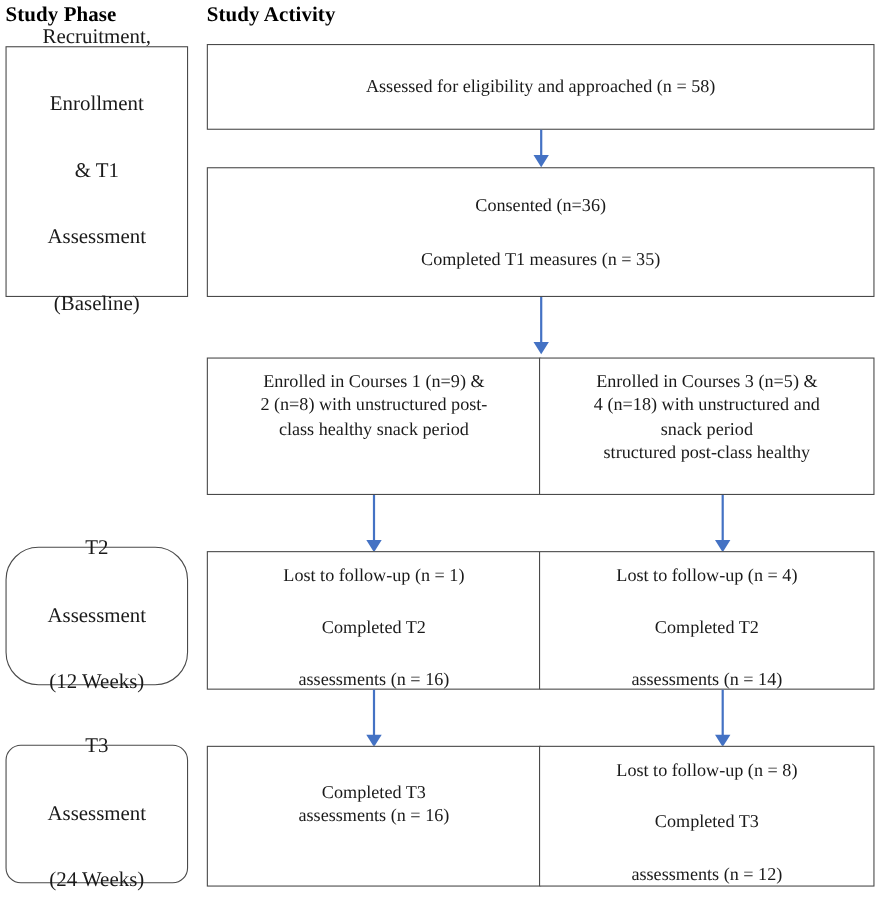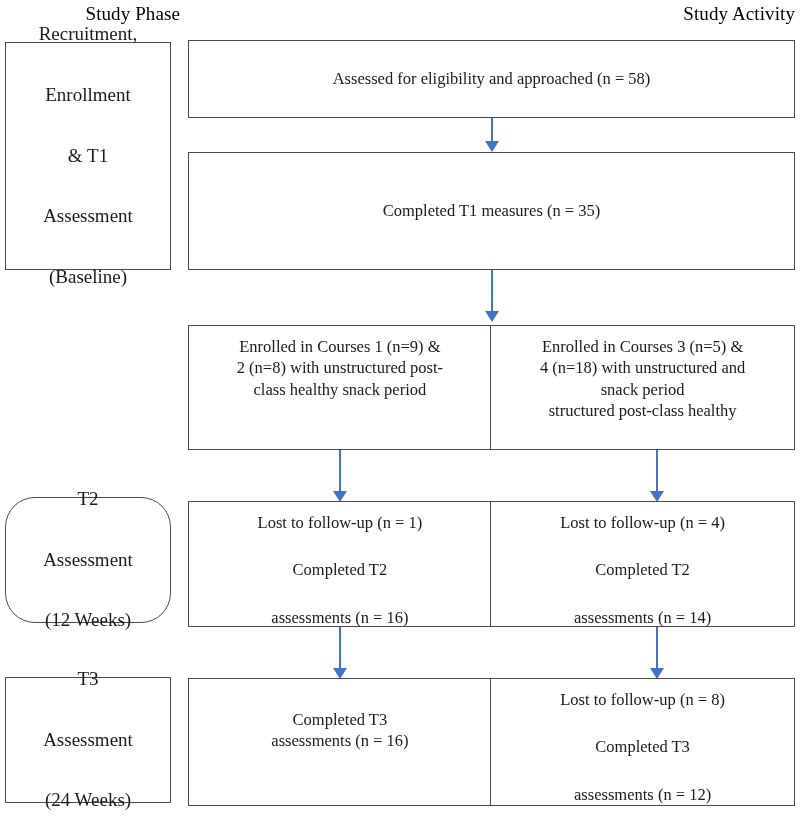--- a/index.html
+++ b/index.html
@@ -16,24 +16,24 @@
     overflow: hidden;
   }
   .canvas {
     position: absolute;
     inset: 0;
   }
   
   .col-header {
     position: absolute;
     font-family: "Liberation Serif", "DejaVu Serif", serif;
-    font-weight: normal;
+    font-weight: bold;
     font-size: 19px;
     color: #000;
-    text-align: right;
+    text-align: left;
     letter-spacing: 0.1px;
     white-space: nowrap;
   }
   #hdr-phase { left: 5px; top: 3px; width: 175px; }
   #hdr-activity { left: 188px; top: 3px; width: 607px; }
 
   
   .box {
     position: absolute;
     border: 1.6px solid #4a4a4a;
@@ -123,36 +123,37 @@
     <span class="line">(Baseline)</span>
   </div>
 
 
   <div class="box phase-box" style="left:5px; top:497px; width:166px; height:126px;border-radius:30px;">
     <span class="line">T2</span>
     <span class="line">Assessment</span>
     <span class="line">(12 Weeks)</span>
   </div>
 
-  <div class="box phase-box" style="left:5px; top:677px; width:166px; height:126px;">
+  <div class="box phase-box" style="left:5px; top:677px; width:166px; height:126px;border-radius:14px;">
     <span class="line">T3</span>
     <span class="line">Assessment</span>
     <span class="line">(24 Weeks)</span>
   </div>
 
   <div class="box activity-box" style="left:188px; top:40px; width:607px; height:78px;">
     <span class="line">Assessed for eligibility and approached (n = 58)</span>
   </div>
 
   <div class="arrow" style="left:483px; top:118px; height:34px;">
     <div class="shaft" style="height:24px;"></div>
     <div class="head" style="top:23px;"></div>
   </div>
 
   <div class="box activity-box two-para" style="left:188px; top:152px; width:607px; height:118px;">
+    <span class="line">Consented (n=36)</span>
     <span class="line">Completed T1 measures (n = 35)</span>
   </div>
 
   <div class="arrow" style="left:483px; top:270px; height:52px;">
     <div class="shaft" style="height:42px;"></div>
     <div class="head" style="top:41px;"></div>
   </div>
 
   <div class="split" style="left:188px; top:325px; width:607px; height:125px;">
     <div class="cell" style="width:303.8px;align-items:flex-end;">

